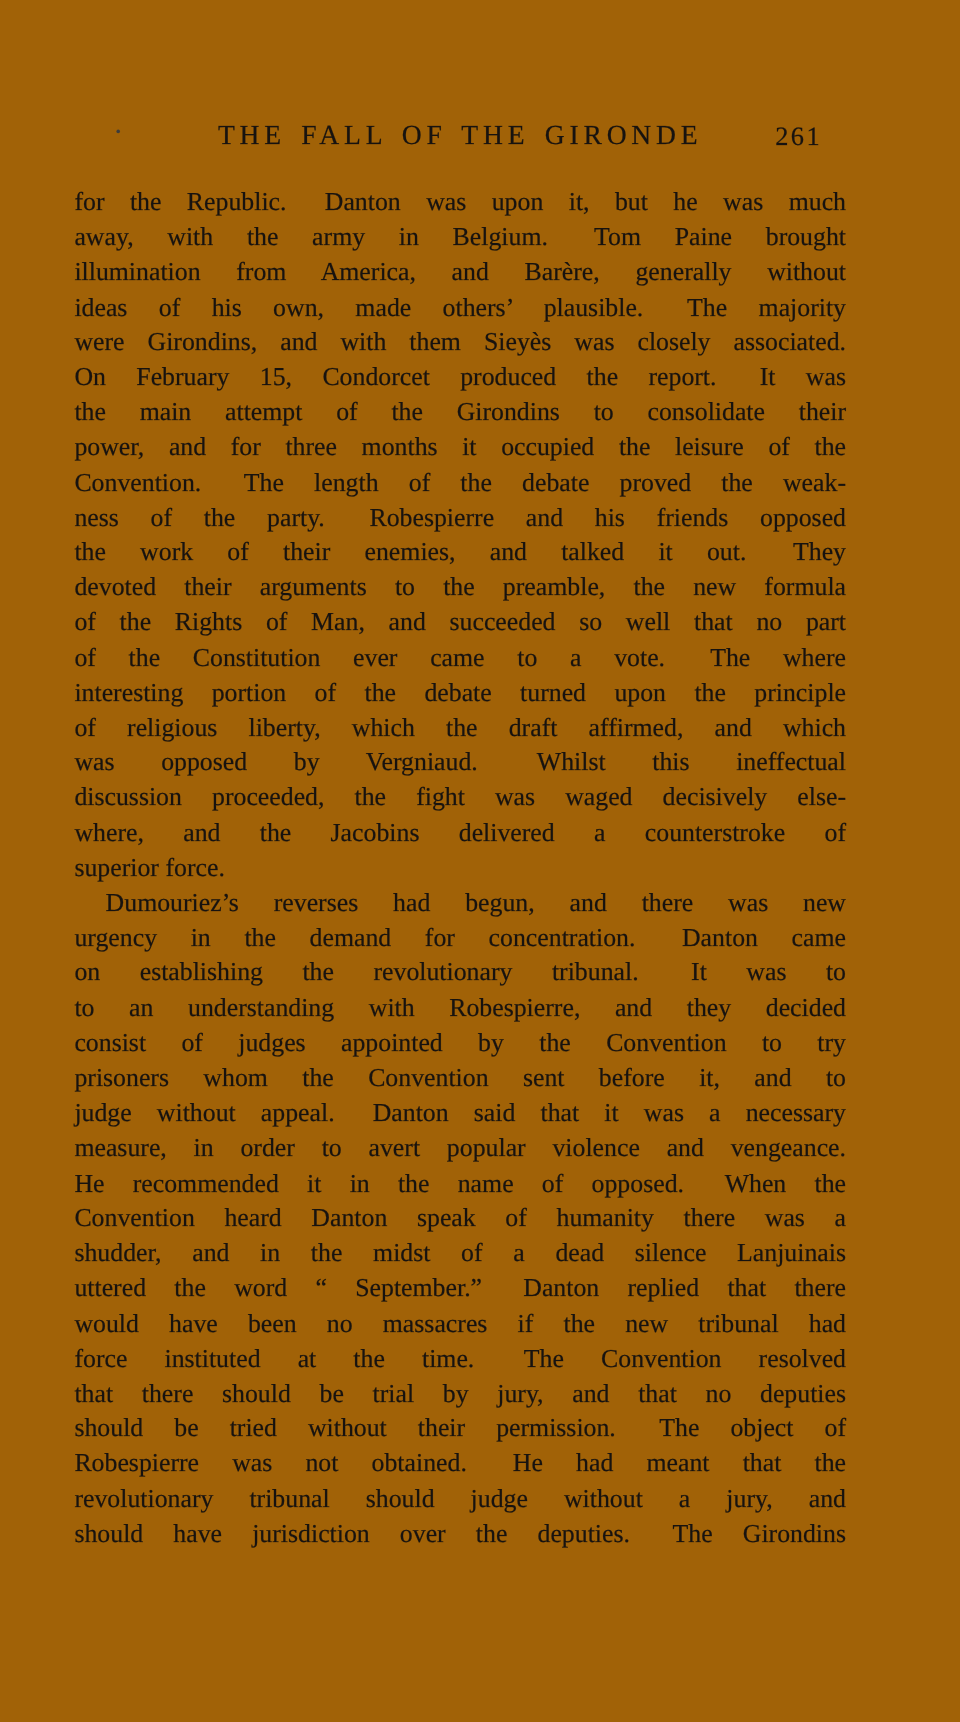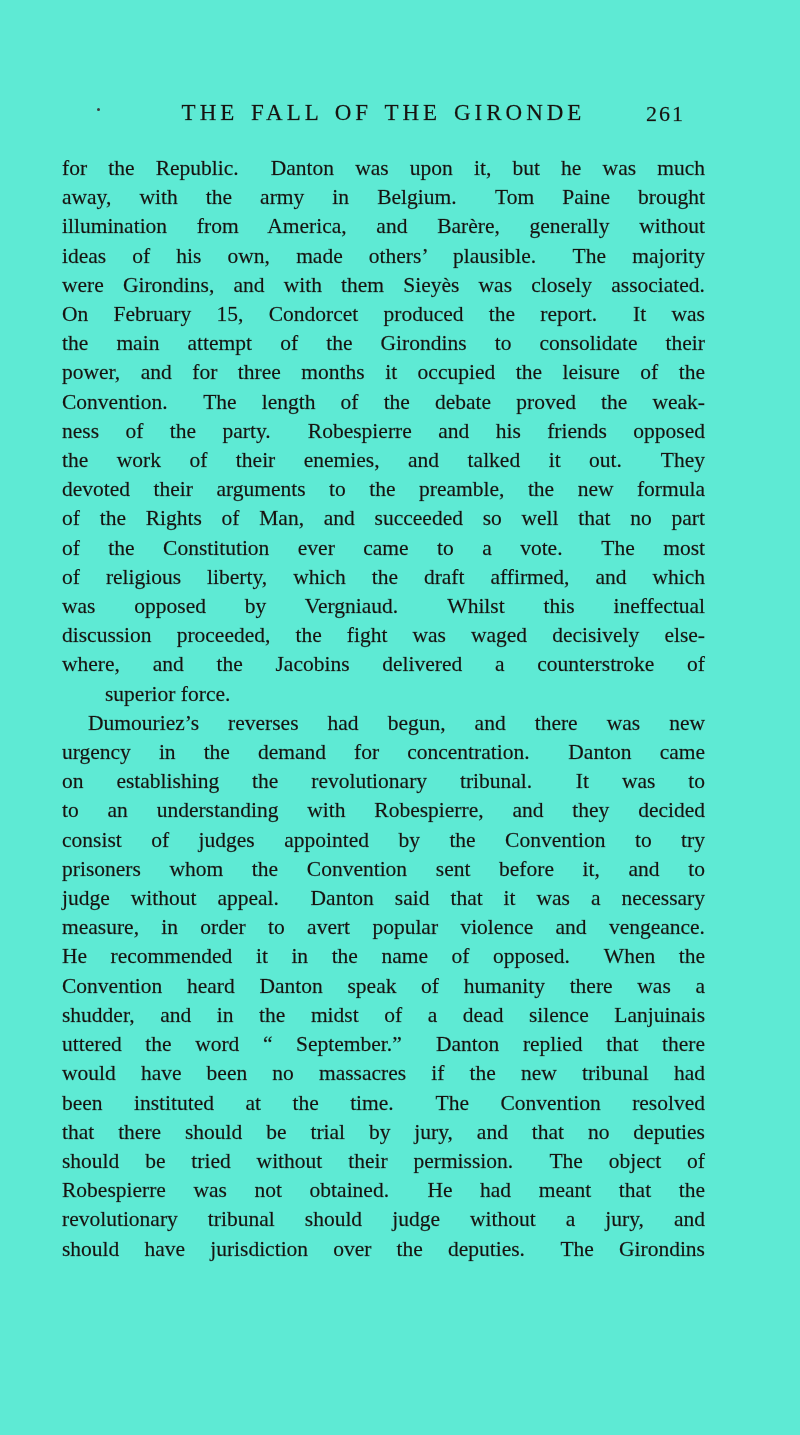--- a/index.html
+++ b/index.html
@@ -5,21 +5,21 @@
   html, body {
     margin: 0;
     padding: 0;
     background: #e8e8e8;
   }
   .page {
     position: relative;
     width: 800px;
     height: 1435px;
     margin: 0 auto;
-    background: #5eead4;
+    background: #a16207;
     color: #171310;
     font-family: "Liberation Serif", serif;
     overflow: hidden;
     -webkit-text-stroke: 0.3px rgba(23, 19, 16, 0.55);
   }
   .running-head {
     position: absolute;
     top: 99px;
     left: 62px;
     width: 643px;
@@ -50,21 +50,20 @@
     font-size: 21.5px;
     line-height: 29.2px;
   }
   .paragraph { margin: 0; }
   .line {
     text-align: justify;
     text-align-last: justify;
   }
   .line.no-justify {
     text-align-last: left;
-    margin-left: 43px;
   }
   .line.indent {
     text-indent: 26px;
   }
   .speck {
     position: absolute;
     left: 97px;
     top: 108px;
     width: 3px;
     height: 3px;
@@ -92,42 +91,43 @@
         <div class="line">ideas of his own, made others’ plausible.  The majority</div>
         <div class="line">were Girondins, and with them Sieyès was closely associated.</div>
         <div class="line">On February 15, Condorcet produced the report.  It was</div>
         <div class="line">the main attempt of the Girondins to consolidate their</div>
         <div class="line">power, and for three months it occupied the leisure of the</div>
         <div class="line">Convention.  The length of the debate proved the weak-</div>
         <div class="line">ness of the party.  Robespierre and his friends opposed</div>
         <div class="line">the work of their enemies, and talked it out.  They</div>
         <div class="line">devoted their arguments to the preamble, the new formula</div>
         <div class="line">of the Rights of Man, and succeeded so well that no part</div>
-        <div class="line">of the Constitution ever came to a vote.  The most</div>
+        <div class="line">of the Constitution ever came to a vote.  The where</div>
+        <div class="line">interesting portion of the debate turned upon the principle</div>
         <div class="line">of religious liberty, which the draft affirmed, and which</div>
         <div class="line">was opposed by Vergniaud.  Whilst this ineffectual</div>
         <div class="line">discussion proceeded, the fight was waged decisively else-</div>
         <div class="line">where, and the Jacobins delivered a counterstroke of</div>
         <div class="line no-justify">superior force.</div>
       </div>
       <div class="paragraph">
         <div class="line indent">Dumouriez’s reverses had begun, and there was new</div>
         <div class="line">urgency in the demand for concentration.  Danton came</div>
         <div class="line">on establishing the revolutionary tribunal.  It was to</div>
         <div class="line">to an understanding with Robespierre, and they decided</div>
         <div class="line">consist of judges appointed by the Convention to try</div>
         <div class="line">prisoners whom the Convention sent before it, and to</div>
         <div class="line">judge without appeal.  Danton said that it was a necessary</div>
         <div class="line">measure, in order to avert popular violence and vengeance.</div>
         <div class="line">He recommended it in the name of opposed.  When the</div>
         <div class="line">Convention heard Danton speak of humanity there was a</div>
         <div class="line">shudder, and in the midst of a dead silence Lanjuinais</div>
         <div class="line">uttered the word “ September.”  Danton replied that there</div>
         <div class="line">would have been no massacres if the new tribunal had</div>
-        <div class="line">been instituted at the time.  The Convention resolved</div>
+        <div class="line">force instituted at the time.  The Convention resolved</div>
         <div class="line">that there should be trial by jury, and that no deputies</div>
         <div class="line">should be tried without their permission.  The object of</div>
         <div class="line">Robespierre was not obtained.  He had meant that the</div>
         <div class="line">revolutionary tribunal should judge without a jury, and</div>
         <div class="line">should have jurisdiction over the deputies.  The Girondins</div>
       </div>
     </div>
 
 </div>
 

